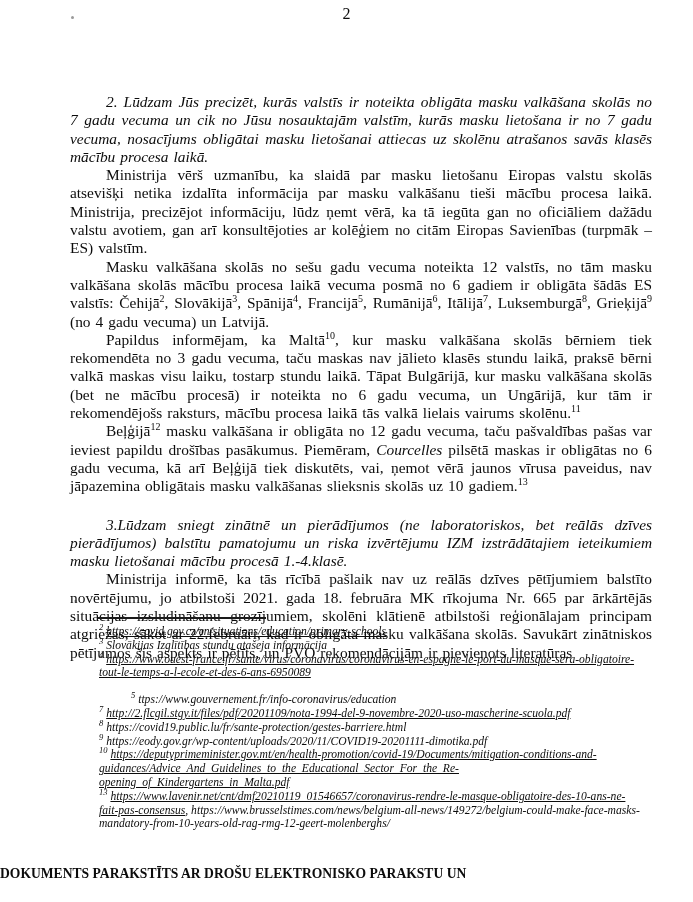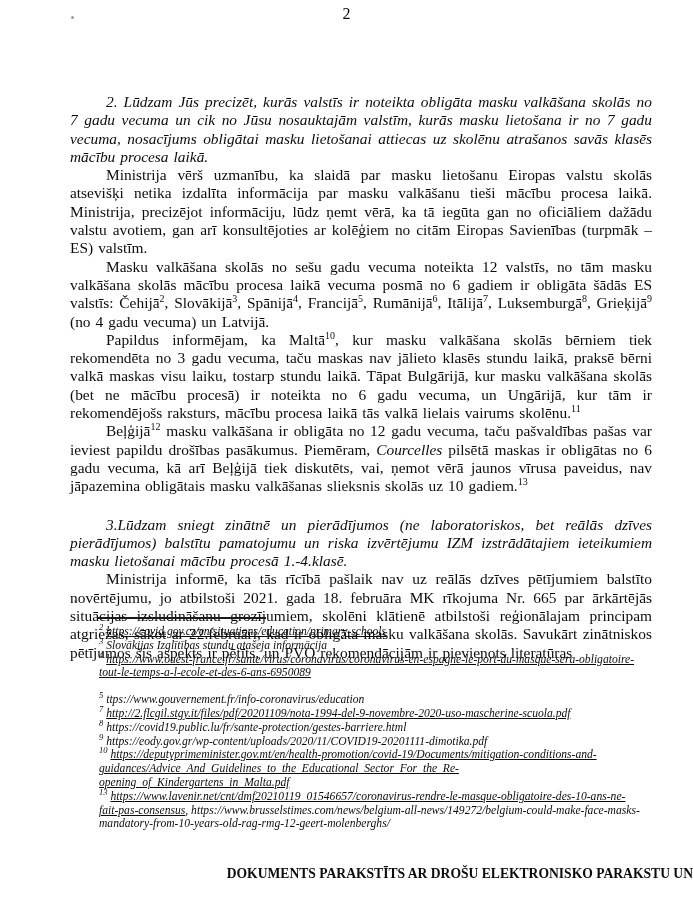--- a/index.html
+++ b/index.html
@@ -46,27 +46,27 @@
   .footnotes {
     position: absolute;
     top: 625px;
     left: 99px;
     width: 545px;
     font-size: 11.6px;
     line-height: 13.8px;
     font-style: italic;
   }
   .footnote { overflow-wrap: anywhere; }
-  .footnote.space-before-fn { margin-top: 13px; }
+  .footnote.space-before-fn { margin-top: 13px; margin-left: 32px; }
   .footnote sup.fn-marker { font-size: 8.5px; line-height: 0; }
   .fn-link { text-decoration: underline; }
   .footer {
     position: absolute;
     top: 866px; left: 0; right: 0;
-    text-align: right;
+    text-align: left;
     font-weight: bold;
     font-size: 13.6px;
     line-height: 16.5px;
   }
   .scan-dot {
     position: absolute;
     border-radius: 50%;
     background: #9a9a9a;
   }
   .dot1 { left: 71px; top: 16px; width: 3px; height: 3px; }

